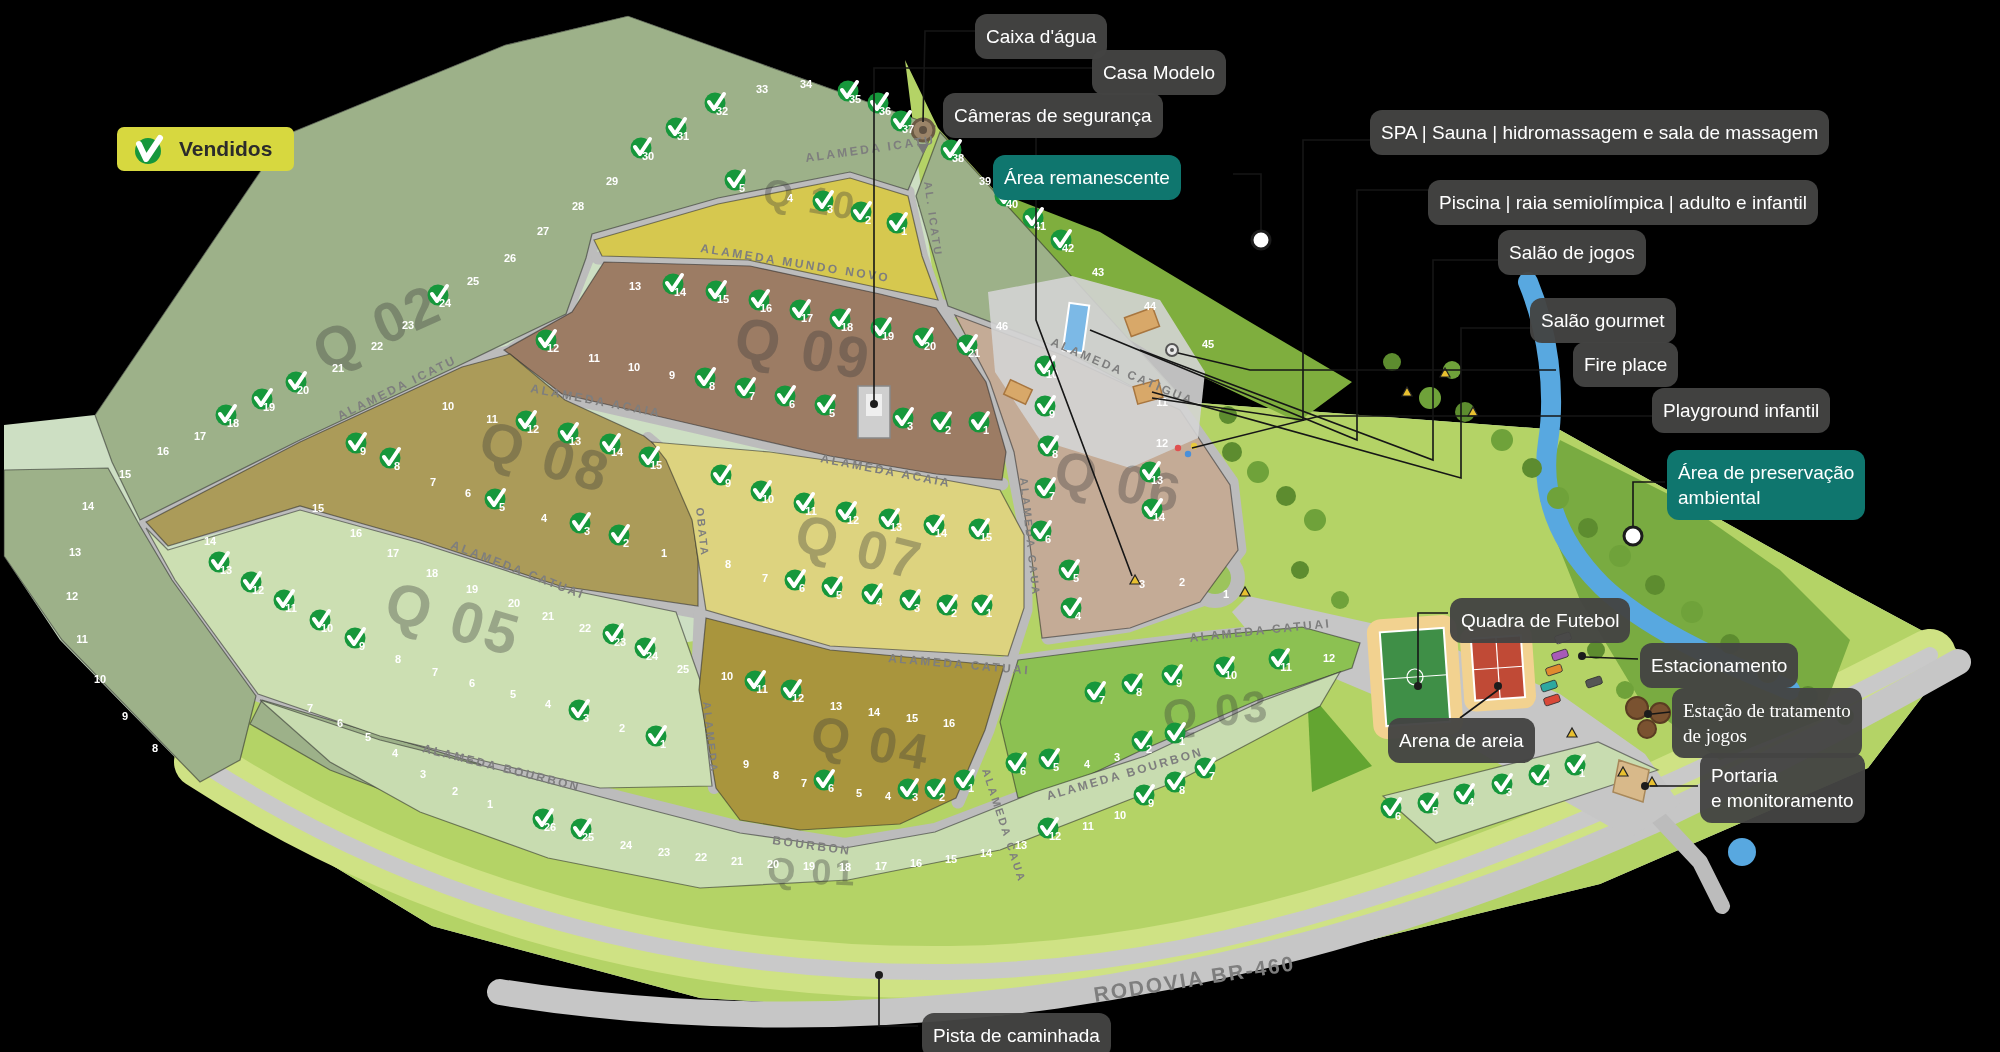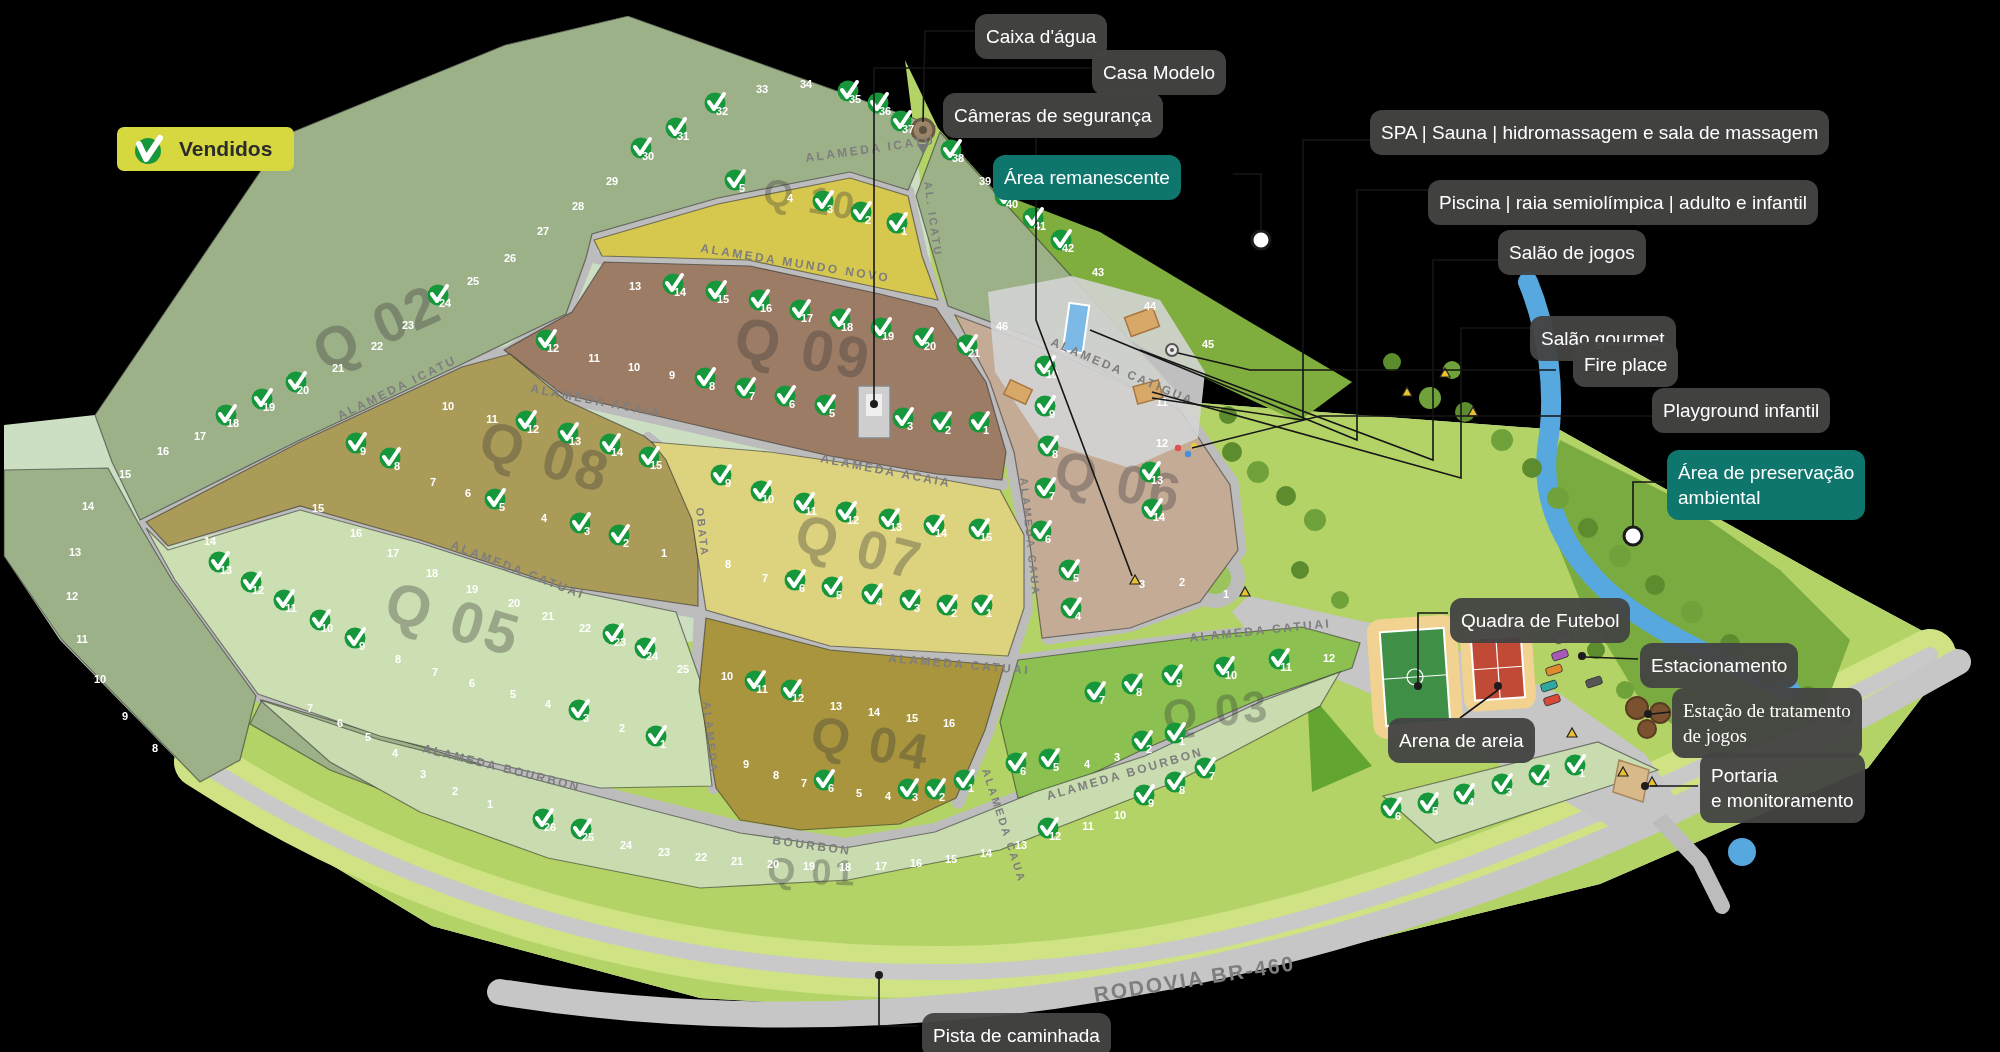--- a/index.html
+++ b/index.html
@@ -1009,21 +1009,21 @@
       </div>
       <div class="co" style="left: 1370px; top: 110px;">
         <div>SPA | Sauna | hidromassagem e sala de massagem</div>
       </div>
       <div class="co" style="left: 1428px; top: 160px; margin-top: 20px;">
         <div>Piscina | raia semiolímpica | adulto e infantil</div>
       </div>
       <div class="co" style="left: 1498px; top: 230px;">
         <div>Salão de jogos</div>
       </div>
-      <div class="co" style="left: 1530px; top: 298px; margin-top: 18px;">
+      <div class="co" style="left: 1530px; top: 298px;">
         <div>Salão gourmet</div>
       </div>
       <div class="co" style="left: 1556px; top: 342px; margin-left: 17px;">
         <div>Fire place</div>
       </div>
       <div class="co" style="left: 1652px; top: 388px;">
         <div>Playground infantil</div>
       </div>
       <div class="co green" style="left: 1667px; top: 450px;">
         <div>Área de preservação</div>

